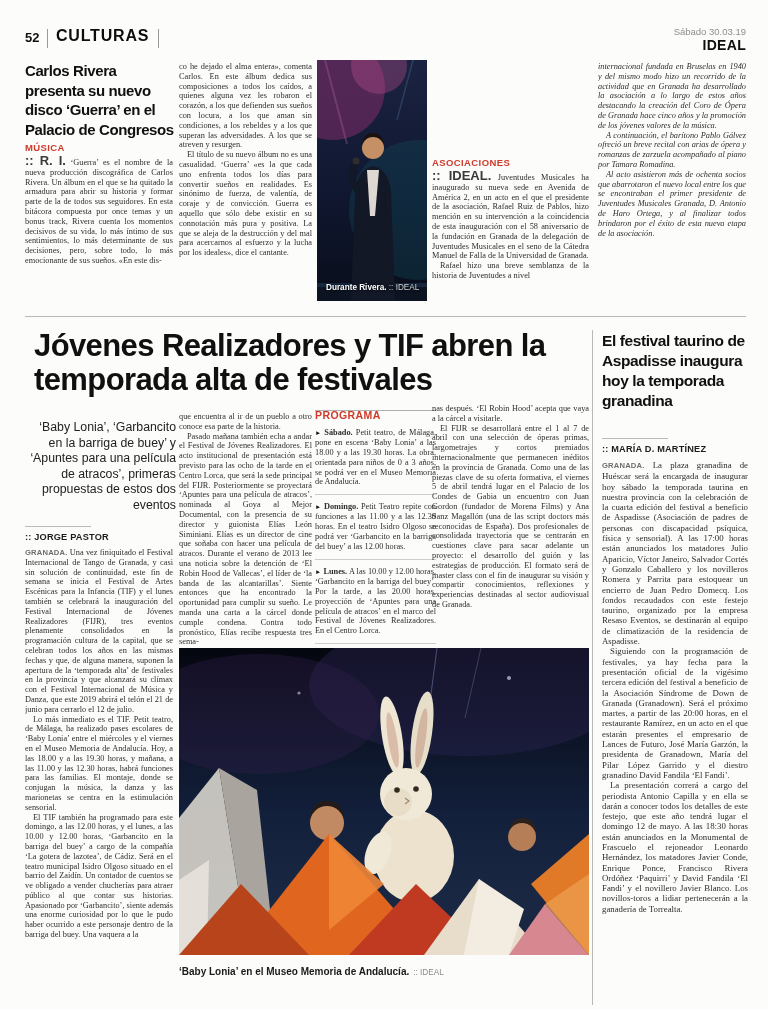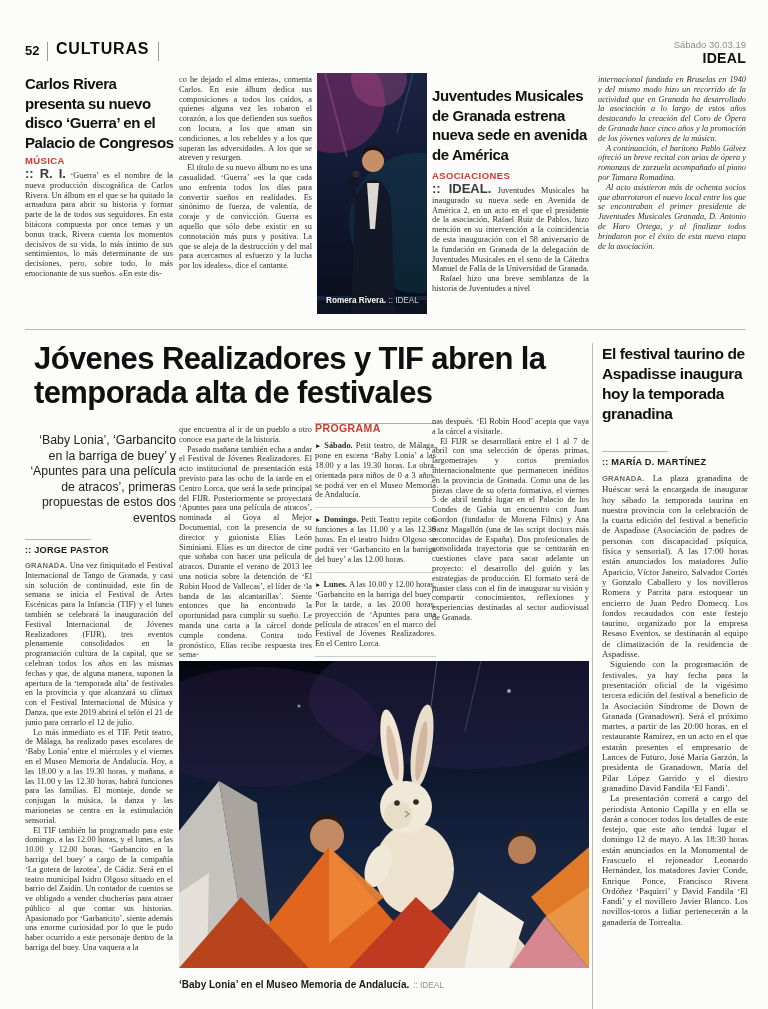--- a/index.html
+++ b/index.html
@@ -3,21 +3,21 @@
 <meta charset="utf-8">
 <style>
   :root { --accent:#ce3a2b; }
   html,body { margin:0; padding:0; }
   body { background:#e8e8e8; }
   #page {
     position:relative; width:768px; height:1009px; margin:0 auto;
     background:#fcfcfa; overflow:hidden;
     font-family:"Liberation Serif", serif; color:#2b2b2b;
   }
-  .abs { position:absolute;margin-top:13px; }
+  .abs { position:absolute; }
   .headline { font-family:"Liberation Sans",sans-serif; font-weight:800; color:#101010; letter-spacing:-0.4px; }
   .kicker { font-family:"Liberation Sans",sans-serif; font-weight:700; font-size:9.5px; letter-spacing:.4px; color:var(--accent); }
   .body-col { font-size:8.3px; line-height:9.8px; text-align:justify; overflow:hidden; color:#2e2e2e; }
   .body-col p { margin:0; }
   .body-col p + p { text-indent:8px; }
   .lead-loc { font-family:"Liberation Sans",sans-serif; font-weight:700; font-size:7.6px; color:#6e6e6e; letter-spacing:.2px; }
   .lead-ini { font-family:"Liberation Sans",sans-serif; font-weight:700; font-size:13px; color:#3a3a3a; }
   .byline { font-family:"Liberation Sans",sans-serif; font-weight:700; font-size:9.2px; color:#1c1c1c; letter-spacing:.2px; }
   .rule { background:#b9b9b9; }
   .standfirst { font-family:"Liberation Sans",sans-serif; font-size:12.3px; line-height:15.6px; color:#222;text-align:right; }
@@ -86,26 +86,25 @@
       <rect y="226" width="110" height="15" fill="#0c1422"></rect>
       <rect y="223" width="110" height="4" fill="#24466a" opacity=".45"></rect>
       <path d="M45,86 q1,-13 11,-13 q10,0 11,13 q-5,-7 -11,-7 q-6,0 -11,7z" fill="#181210"></path>
       <circle cx="56" cy="88" r="11" fill="#c69066"></circle>
       <path d="M34,241 L38,132 q2,-22 18,-26 q16,4 18,26 l4,109 z" fill="#121826"></path>
       <polygon points="50,110 62,110 58,156 53,156" fill="#ddd8d2"></polygon>
       <path d="M42,132 q-12,-14 -4,-28" stroke="#121826" stroke-width="7" fill="none" stroke-linecap="round"></path>
       <circle cx="39" cy="101" r="3.5" fill="#2d2d2d"></circle>
     </svg>
     <div class="overlay-caption">
-      <span>Romera Rivera.</span>
+      <span>Durante Rivera.</span>
       <span class="photo-credit">:: IDEAL</span>
     </div>
   </div>
 
-  <div class="abs headline" style="left:432px; top:73px; width:158px; height:80px; font-size:15px; line-height:19.5px; overflow:hidden;">Juventudes Musicales de Granada estrena nueva sede en avenida de América</div>
   <div class="abs kicker" style="left:432px; top:157px;">ASOCIACIONES</div>
   <div class="abs body-col" style="left:432px; top:171px; width:157px; height:141px;">
     <p><span class="lead-ini">:: IDEAL.</span> <span>Juventudes Musicales ha inaugurado su nueva sede en Avenida de América 2, en un acto en el que el presidente de la asociación, Rafael Ruiz de Pablos, hizo mención en su intervención a la coincidencia de esta inauguración con el 58 aniversario de la fundación en Granada de la delegación de Juventudes Musicales en el seno de la Cátedra Manuel de Falla de la Universidad de Granada.</span></p>
     <p>Rafael hizo una breve semblanza de la historia de Juventudes a nivel</p>
   </div>
   <div class="abs body-col" style="left:598px; top:62px; width:148px; height:249px;font-style:italic;">
     <p>internacional fundada en Bruselas en 1940 y del mismo modo hizo un recorrido de la actividad que en Granada ha desarrollado la asociación a lo largo de estos años destacando la creación del Coro de Ópera de Granada hace cinco años y la promoción de los jóvenes valores de la música.</p>
     <p>A continuación, el barítono Pablo Gálvez ofreció un breve recital con arias de ópera y romanzas de zarzuela acompañado al piano por Tamara Romadina.</p>
     <p>Al acto asistieron más de ochenta socios que abarrotaron el nuevo local entre los que se encontraban el primer presidente de Juventudes Musicales Granada, D. Antonio de Haro Ortega, y al finalizar todos brindaron por el éxito de esta nueva etapa de la asociación.</p>
   </div>

